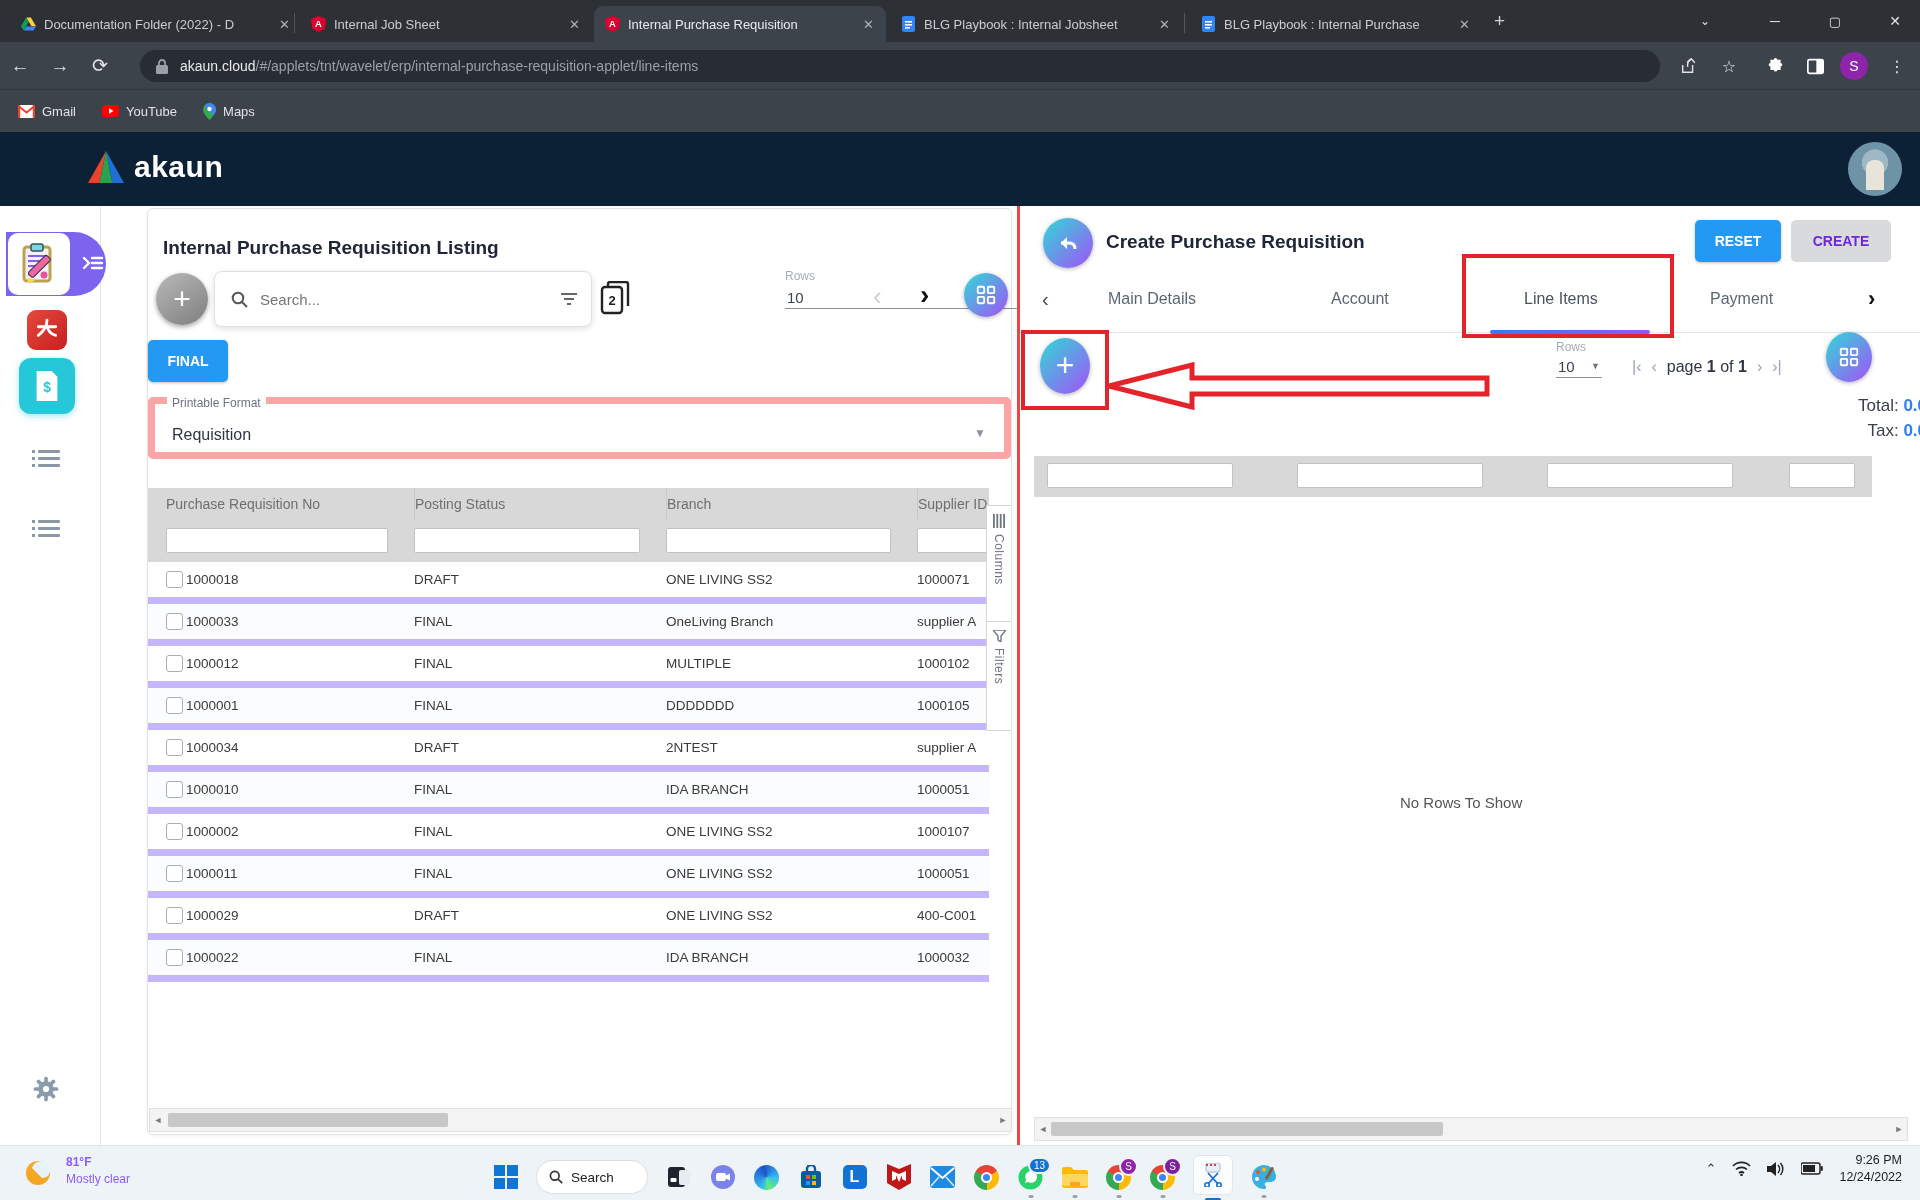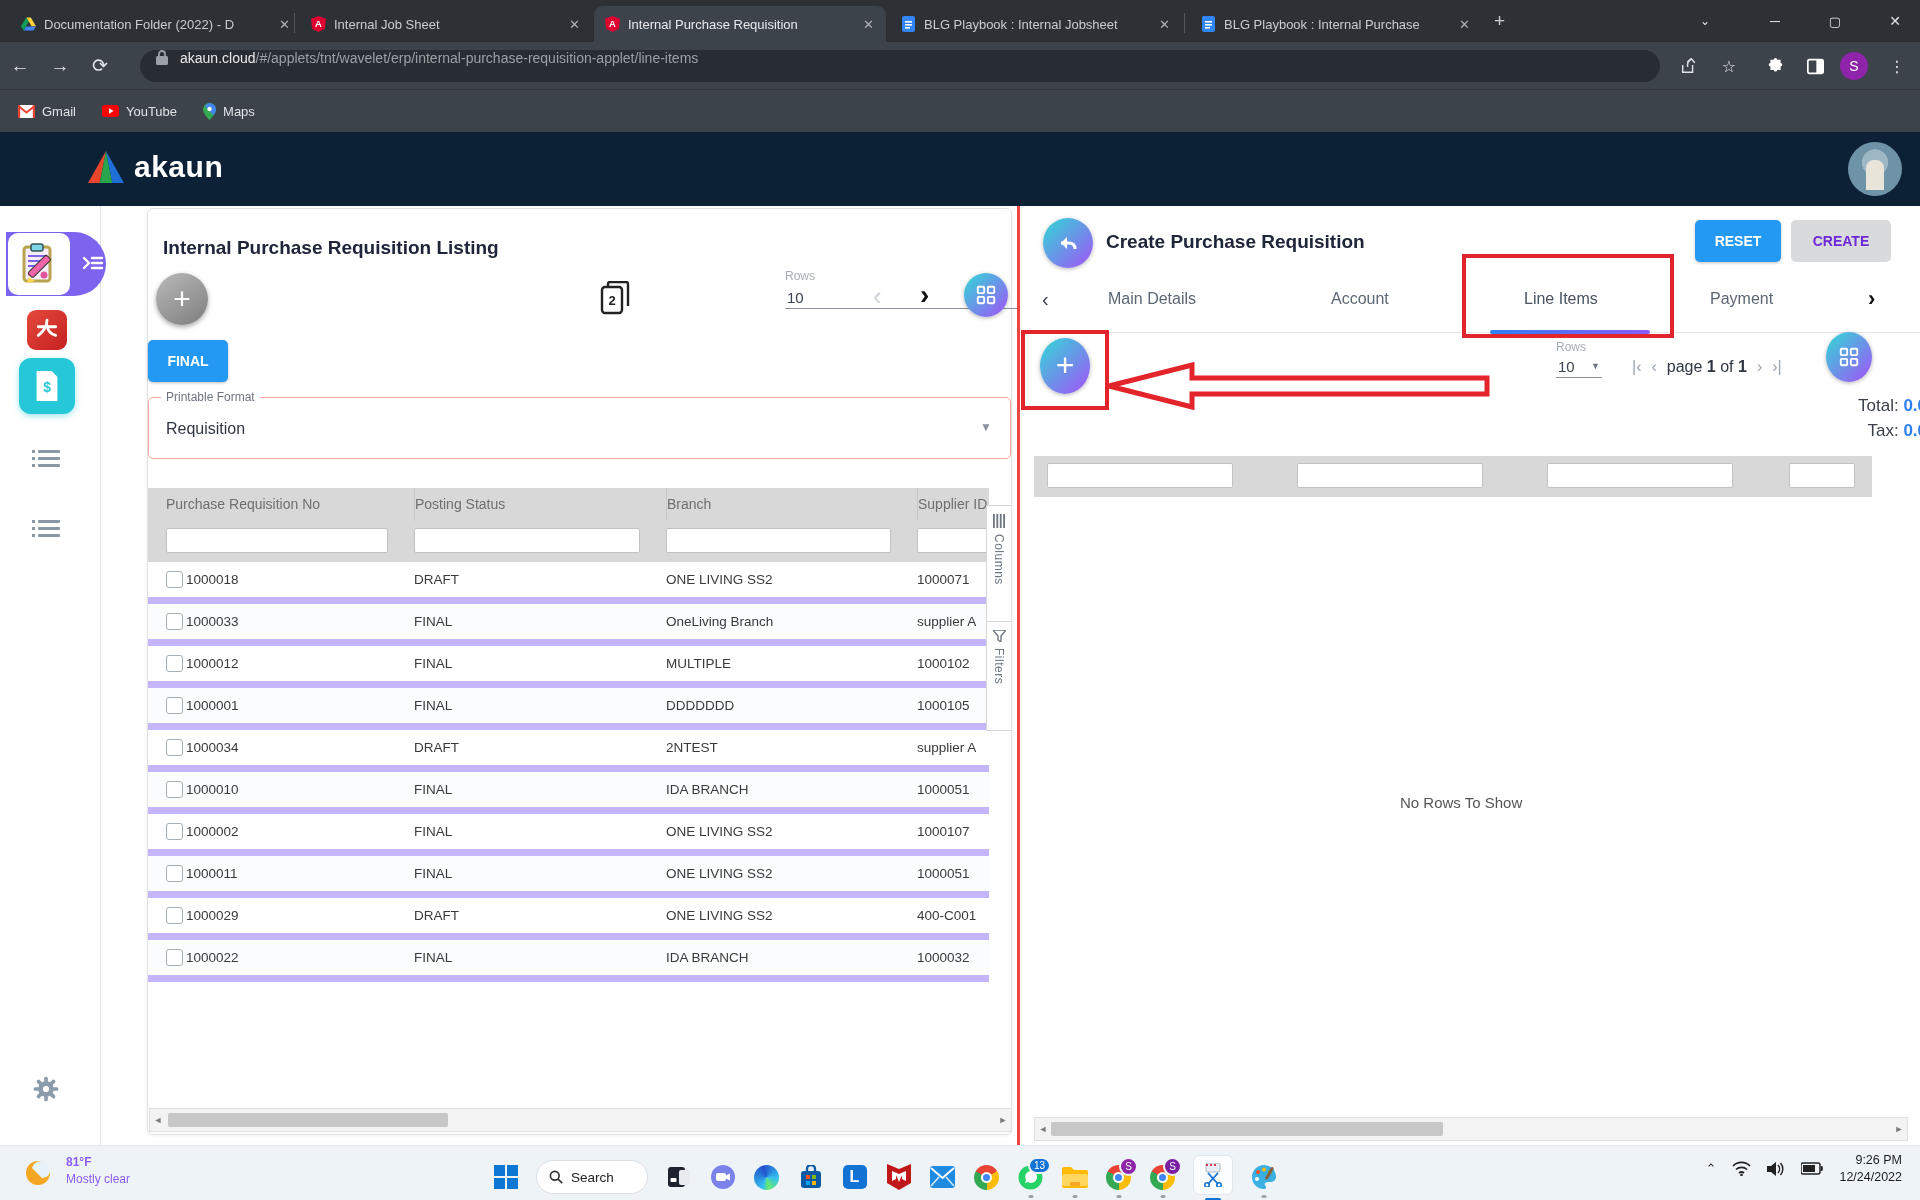--- a/index.html
+++ b/index.html
@@ -10,21 +10,21 @@
   .tab{position:absolute;top:6px;height:36px;display:flex;align-items:center;gap:8px;
        padding:0 10px;width:272px;color:#c9cdd1;font-size:13px;}
   .tab.active{background:#3d434b;border-radius:9px 9px 0 0;color:#e8eaed;}
   .tab .ttl{white-space:nowrap;overflow:hidden;flex:1;-webkit-mask-image:linear-gradient(90deg,#000 85%,transparent);mask-image:linear-gradient(90deg,#000 85%,transparent)}
   .tab .x{font-size:13px;color:#aeb3b8;padding:0 2px}
   .tabsep{position:absolute;top:13px;width:1px;height:20px;background:#52575d}
   .favicon{width:16px;height:16px;flex:0 0 16px;display:flex;align-items:center;justify-content:center}
   .winbtn{position:absolute;top:0;height:42px;width:46px;display:flex;align-items:center;justify-content:center;color:#dfe3e6;font-size:14px}
   #toolbar{position:absolute;left:0;top:42px;width:1920px;height:47px;background:#3d434b;display:flex;align-items:center;}
   .navic{color:#dfe3e6;font-size:19px;width:40px;text-align:center}
-  #urlpill{position:absolute;left:140px;top:50px;width:1520px;height:32px;background:#282d33;border-radius:16px;display:flex;align-items:flex-start;color:#bdc1c6;font-size:14px}
+  #urlpill{position:absolute;left:140px;top:50px;width:1520px;height:32px;background:#282d33;border-radius:16px;display:flex;align-items:center;color:#bdc1c6;font-size:14px}
   #urlpill .dom{color:#e8eaed}
   #urlpill .path{color:#9aa0a6}
   .tbicon{position:absolute;top:50px;width:34px;height:32px;display:flex;align-items:center;justify-content:center;color:#dfe3e6;font-size:16px}
   #bookbar{position:absolute;left:0;top:89px;width:1920px;height:43px;background:#3d434b;border-top:1px solid #33383e;display:flex;align-items:center;gap:26px;padding-left:18px;box-sizing:border-box}
   .bkm{display:flex;align-items:center;gap:7px;color:#dfe3e6;font-size:13px}
   
   #appbar{position:absolute;left:0;top:132px;width:1920px;height:74px;background:#0d2136;}
   #brand{position:absolute;left:88px;top:18px;display:flex;align-items:center;gap:10px;color:#fff;font-size:30px;font-weight:bold;letter-spacing:.5px}
   
   #sidebar{position:absolute;left:0;top:206px;width:100px;height:939px;background:#fff;border-right:1px solid #e4e7ea}
@@ -289,20 +289,36 @@
       </svg>
   </div>
 </div>
 
 <div id="lcard">
   <div class="abs ptitle" style="left:15px;top:28px">Internal Purchase Requisition Listing</div>
 
   <div class="abs" style="left:8px;top:64px;width:52px;height:52px;border-radius:50%;background:linear-gradient(145deg,#b9b9b9,#7e7e7e);display:flex;align-items:center;justify-content:center;box-shadow:0 2px 5px rgba(0,0,0,.35)">
     <span style="color:#fff;font-size:30px;line-height:1">+</span>
   </div>
+  <div class="abs" style="left:66px;top:62px;width:376px;height:54px;background:#fff;border:1px solid #e0e0e0;border-radius:8px;box-shadow:0 2px 6px rgba(0,0,0,.12);display:flex;align-items:center">
+    <span style="margin:0 10px 0 16px">
+      <svg width="17" height="17" viewBox="0 0 17 17" stroke="#555" stroke-width="2" fill="none">
+          <circle cx="7" cy="7" r="5.3"></circle>
+          <path d="M11 11 L16 16"></path>
+        </svg>
+    </span>
+    <input style="border: none; outline: none; font-size: 15px; color: rgb(68, 68, 68); flex: 1 1 0%; background: transparent;" placeholder="Search...">
+    <span style="margin-right:14px">
+      <svg width="16" height="12" viewBox="0 0 16 12" fill="#666">
+          <rect x="0" y="0" width="16" height="2"></rect>
+          <rect x="3" y="5" width="10" height="2"></rect>
+          <rect x="6" y="10" width="4" height="2"></rect>
+        </svg>
+    </span>
+  </div>
   <div class="abs" style="left:452px;top:72px">
     <svg width="30" height="34" viewBox="0 0 30 34">
         <rect x="2" y="6" width="20" height="26" rx="3" fill="none" stroke="#222" stroke-width="2.4"></rect>
         <path d="M8 6 V3 a2 2 0 0 1 2-2 h16 a2 2 0 0 1 2 2 v22" fill="none" stroke="#222" stroke-width="2.4"></path>
         <text x="12" y="24" text-anchor="middle" font-size="13" font-weight="bold" fill="#222">2</text>
       </svg>
   </div>
   <div class="abs rowslbl" style="left:637px;top:60px">Rows</div>
   <div class="abs rowsval" style="left:637px;top:80px">
     <span>10</span>
@@ -314,21 +330,21 @@
     <svg width="22" height="22" viewBox="0 0 24 24" stroke="#fff" fill="none" stroke-width="2">
         <rect x="3" y="3" width="7" height="7" rx="1"></rect>
         <rect x="14" y="3" width="7" height="7" rx="1"></rect>
         <rect x="3" y="14" width="7" height="7" rx="1"></rect>
         <rect x="14" y="14" width="7" height="7" rx="1"></rect>
       </svg>
   </div>
 
   <button class="abs bluebtn" style="left:0px;top:131px;width:80px;height:42px">FINAL</button>
 
-  <div class="abs" style="left:0px;top:188px;width:863px;height:62px;border:1px solid #fca5a5;border-radius:5px;box-sizing:border-box">
+  <div class="abs" style="left:0px;top:188px;width:863px;height:62px;border:7px solid #fca5a5;border-radius:5px;box-sizing:border-box">
     <span class="abs" style="left:12px;top:-8px;background:#fff;padding:0 5px;font-size:12px;color:#6d7480">Printable Format</span>
     <span class="abs" style="left:17px;top:22px;font-size:16px;color:#2f3542">Requisition</span>
     <span class="abs" style="right:18px;top:22px;color:#8b93a0;font-size:12px">▼</span>
   </div>
 
   <div class="abs" style="left:0px;top:279px;width:841px">
     <div class="lgrid thead">
       <div>Purchase Requisition No</div>
       <div style="padding-left:0">Posting Status</div>
       <div>Branch</div>

